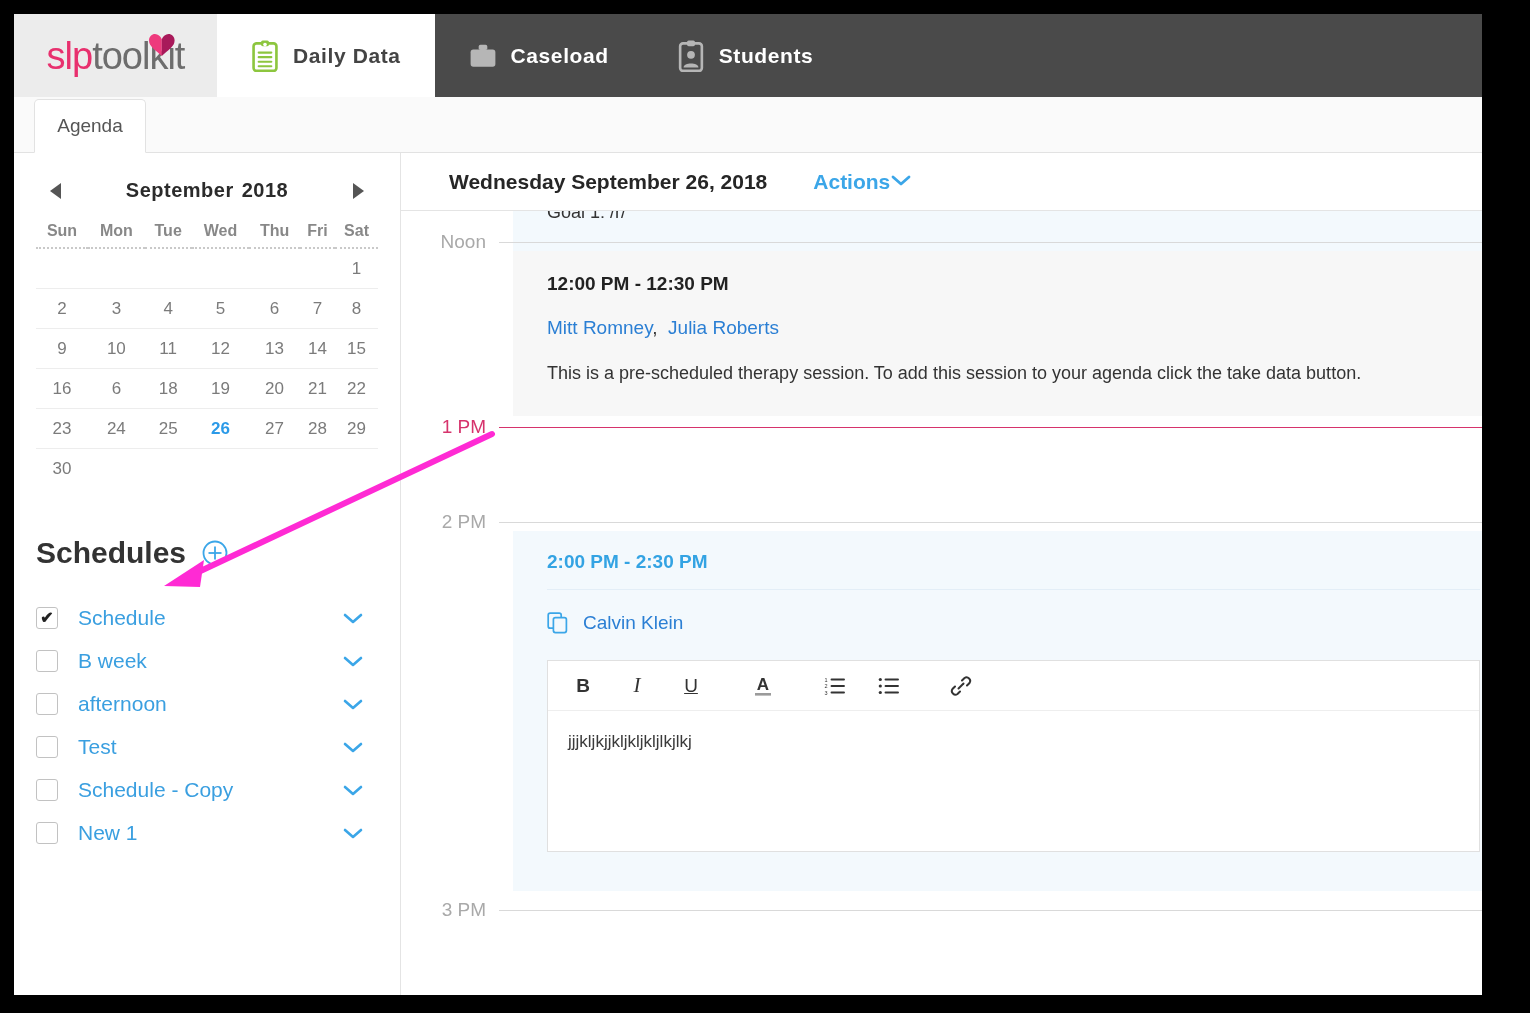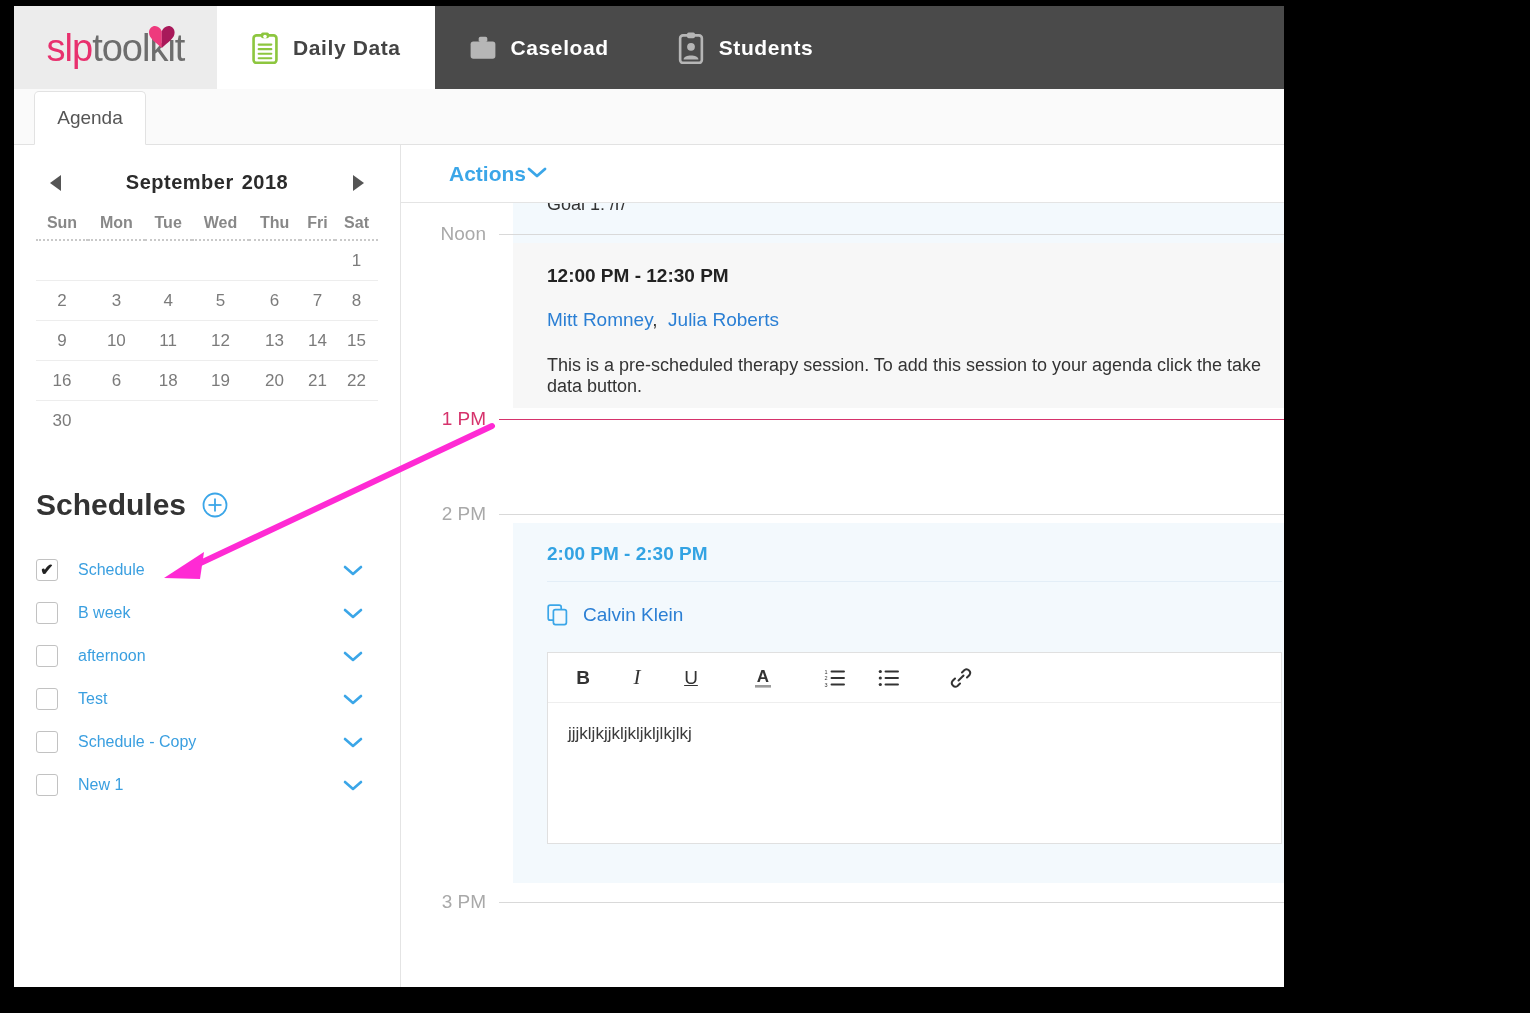--- a/index.html
+++ b/index.html
@@ -4,22 +4,22 @@
 <style>
   * { box-sizing: border-box; margin: 0; padding: 0; }
   html, body {
     width: 1530px; height: 1013px;
     background: #000;
     font-family: "Liberation Sans", sans-serif;
     overflow: hidden;
   }
   #frame {
     position: absolute;
-    left: 14px; top: 6px;
-    width: 1270px; height: 981px;
+    left: 14px; top: 14px;
+    width: 1468px; height: 981px;
     background: #fff;
     overflow: hidden;
   }
 
   
   .topnav {
     display: flex; height: 83px;
     background: #4a4a4a;
     align-items: stretch;
   }
@@ -118,21 +118,21 @@
   }
   .sched-cb {
     width: 22px; height: 22px;
     border: 1px solid #c2c2c2; border-radius: 3px;
     background: #fff; margin-right: 20px;
     display: flex; align-items: center; justify-content: center;
     cursor: pointer; flex: none;
   }
   .sched-cb .tick { font-size: 16px; color: #222; line-height: 1; font-weight: bold;}
   .sched-name {
-    font-size: 16px; color: #3a9fe0; flex: 1; cursor: pointer;
+    font-size: 21px; color: #3a9fe0; flex: 1; cursor: pointer;
   }
   .chev { width: 22px; height: 14px; margin-right: 14px; cursor: pointer; }
 
   
   .main { flex: 1; border-left: 1px solid #e4e4e4; display:flex; flex-direction: column; }
   .main-head {
     height: 58px; display: flex; align-items: center; gap: 46px;
     padding-left: 48px; border-bottom: 1px solid #e4e4e4;
   }
   .main-date { font-size: 21px; font-weight: bold; color: #262626; }
@@ -320,20 +320,29 @@
           <tr>
             <td>16</td>
             <td>6</td>
             <td>18</td>
             <td>19</td>
             <td>20</td>
             <td>21</td>
             <td>22</td>
           </tr>
           <tr>
+            <td>23</td>
+            <td>24</td>
+            <td>25</td>
+            <td class="today">26</td>
+            <td>27</td>
+            <td>28</td>
+            <td>29</td>
+          </tr>
+          <tr>
             <td>30</td>
             <td class="empty"></td>
             <td class="empty"></td>
             <td class="empty"></td>
             <td class="empty"></td>
             <td class="empty"></td>
             <td class="empty"></td>
           </tr>
         </tbody>
       </table>
@@ -405,20 +414,21 @@
                 <polyline points="3,4 11,11 19,4" fill="none" stroke="#3ba6e8" stroke-width="2.6" stroke-linecap="round" stroke-linejoin="round"></polyline>
               </svg>
           </span>
         </div>
       </div>
     </div>
 
     <div class="main">
 
       <div class="main-head">
+        <span class="main-date">Wednesday September 26, 2018</span>
         <span class="actions">
           <span class="actions-label">Actions</span>
           <span>
             <svg viewBox="0 0 22 14" width="22" height="14">
                 <polyline points="3,4 11,11 19,4" fill="none" stroke="#3ba6e8" stroke-width="2.8" stroke-linecap="round" stroke-linejoin="round"></polyline>
               </svg>
           </span>
         </span>
       </div>
 

